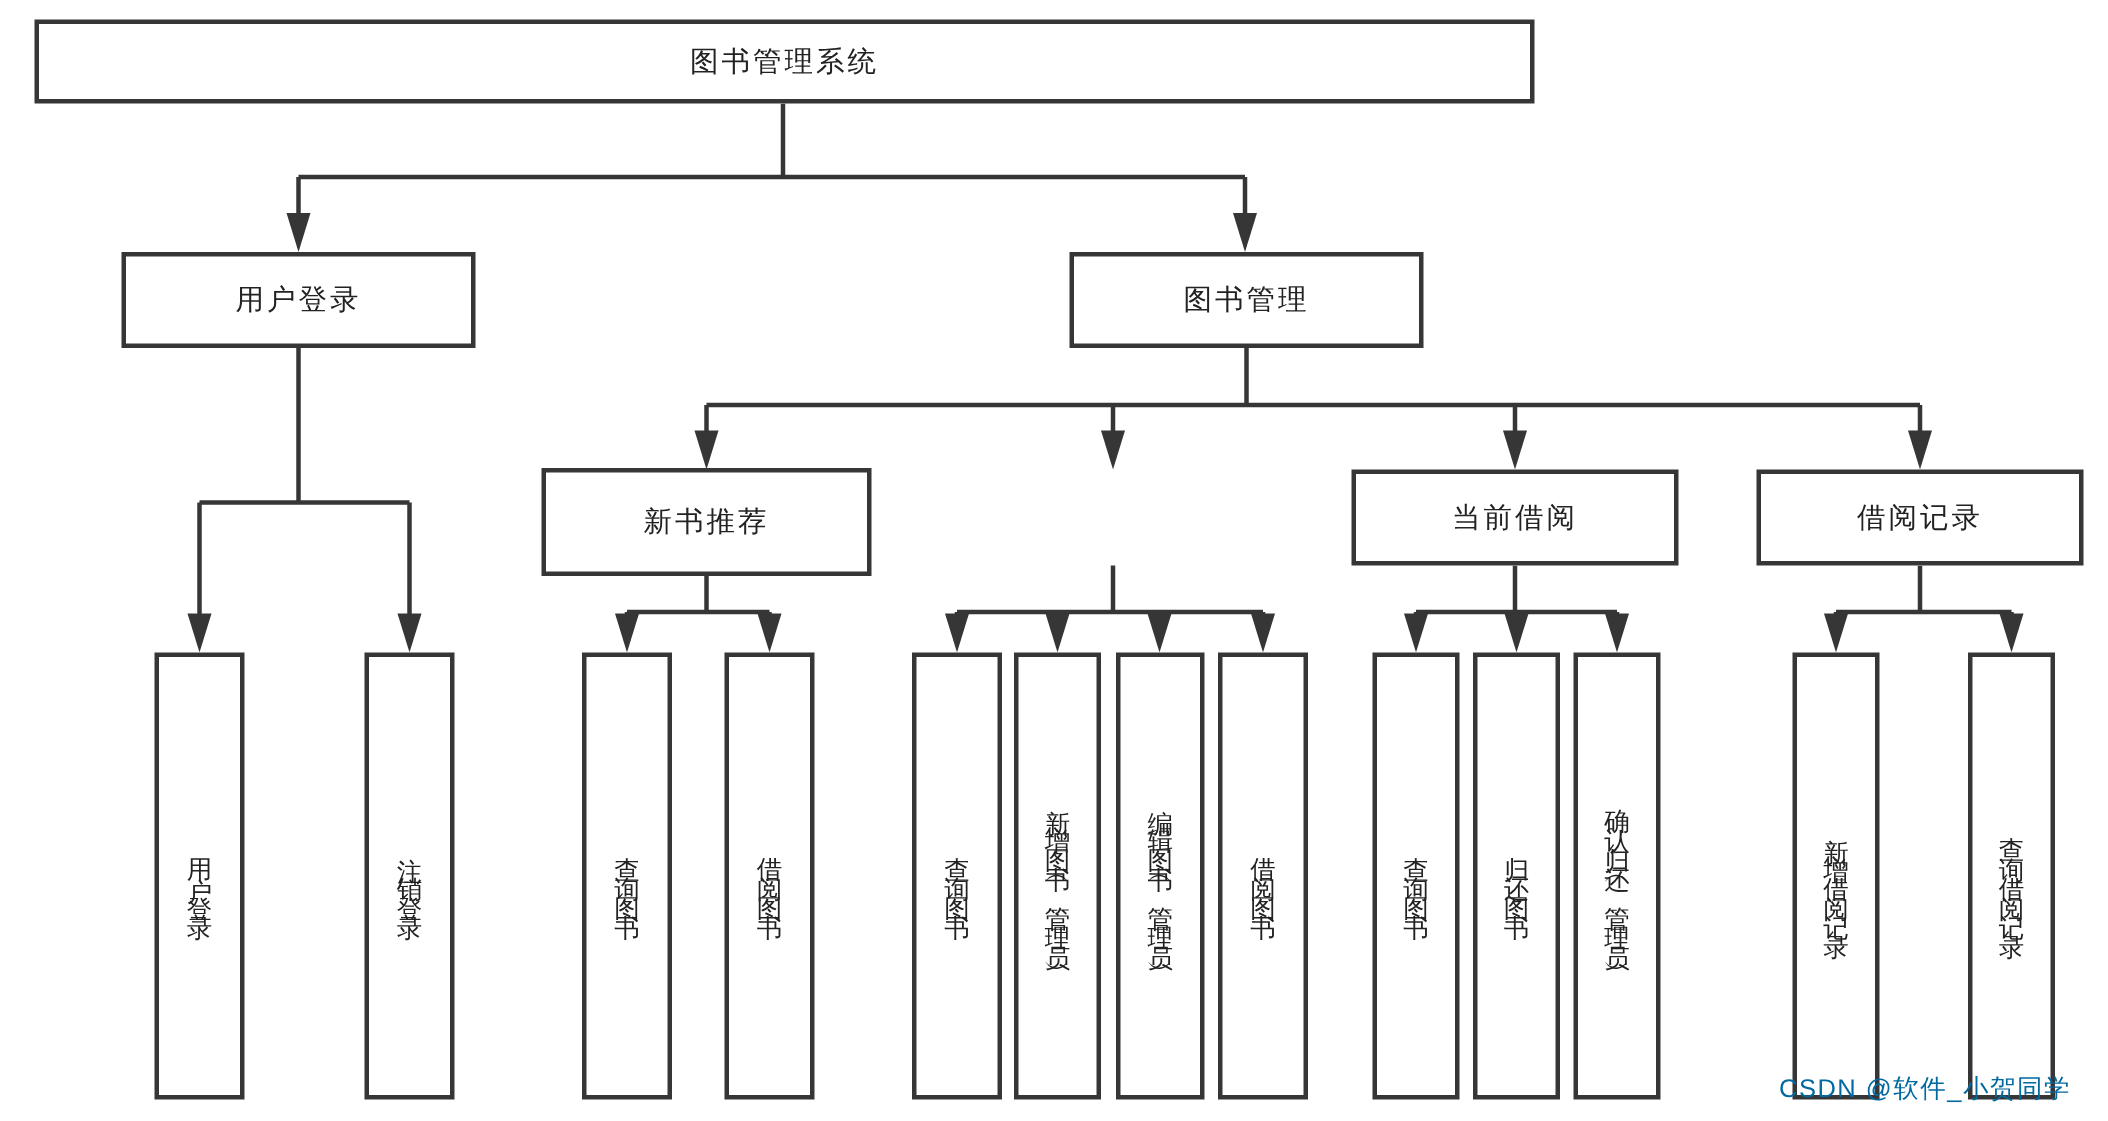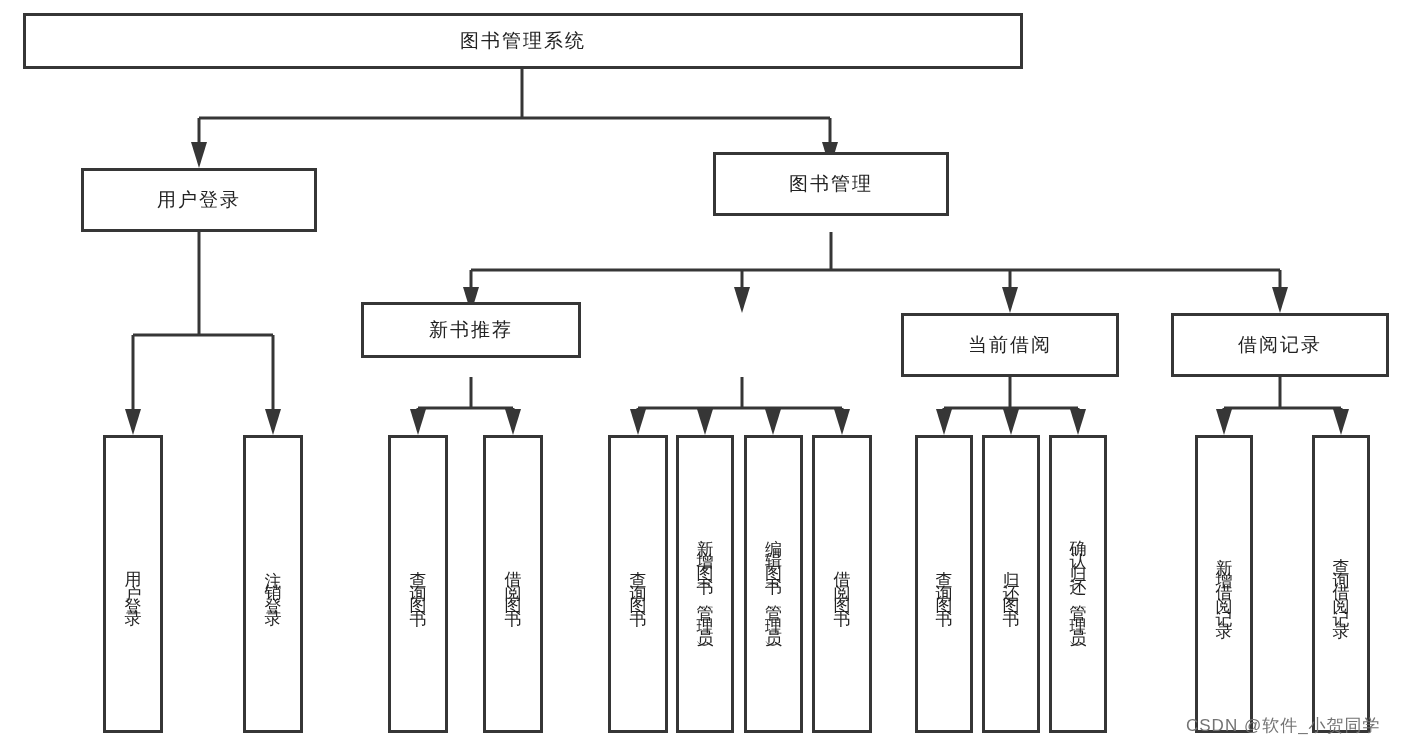--- a/index.html
+++ b/index.html
@@ -34,21 +34,21 @@
     text-orientation: mixed;
     letter-spacing: 13px;
     line-height: 1;
   }
   #watermark {
     position: absolute;
     left: 1186px;
     top: 714px;
     width: 210px;
     font-size: 17px;
-    color: #737373;
+    color: #0369a1;
     letter-spacing: 1px;
     white-space: nowrap;
     z-index: 5;
   }
 </style>
 </head>
 <body>
 
 <div id="stage">
 
@@ -114,23 +114,23 @@
       <polygon points="1003,409 1019,409 1011,435"></polygon>
       <polygon points="1070,409 1086,409 1078,435"></polygon>
       <polygon points="1216,409 1232,409 1224,435"></polygon>
       <polygon points="1333,409 1349,409 1341,435"></polygon>
     </g>
   </svg>
 
   <div class="box h" style="left:23px; top:13px; width:1000px; height:56px">图书管理系统</div>
 
   <div class="box h" style="left:81px; top:168px; width:236px; height:64px">用户登录</div>
-  <div class="box h" style="left:713px; top:152px; width:236px; height:64px">图书管理</div>
+  <div class="box h" style="left:713px; top:168px; width:236px; height:64px">图书管理</div>
 
-  <div class="box h" style="left:361px; top:302px; width:220px; height:56px">新书推荐</div>
+  <div class="box h" style="left:361px; top:312px; width:220px; height:72px">新书推荐</div>
   <div class="box h" style="left:1171px; top:313px; width:218px; height:64px">借阅记录</div>
   <div class="box h" style="left:901px; top:313px; width:218px; height:64px">当前借阅</div>
 
   <div class="box v" style="left:103px; top:435px; width:60px; height:298px">用户登录</div>
   <div class="box v" style="left:243px; top:435px; width:60px; height:298px">注销登录</div>
   <div class="box v" style="left:388px; top:435px; width:60px; height:298px">查询图书</div>
   <div class="box v" style="left:483px; top:435px; width:60px; height:298px">借阅图书</div>
   <div class="box v" style="left:608px; top:435px; width:60px; height:298px">查询图书</div>
   <div class="box v" style="left:676px; top:435px; width:58px; height:298px">新增图书（管理员）</div>
   <div class="box v" style="left:744px; top:435px; width:59px; height:298px">编辑图书（管理员）</div>

